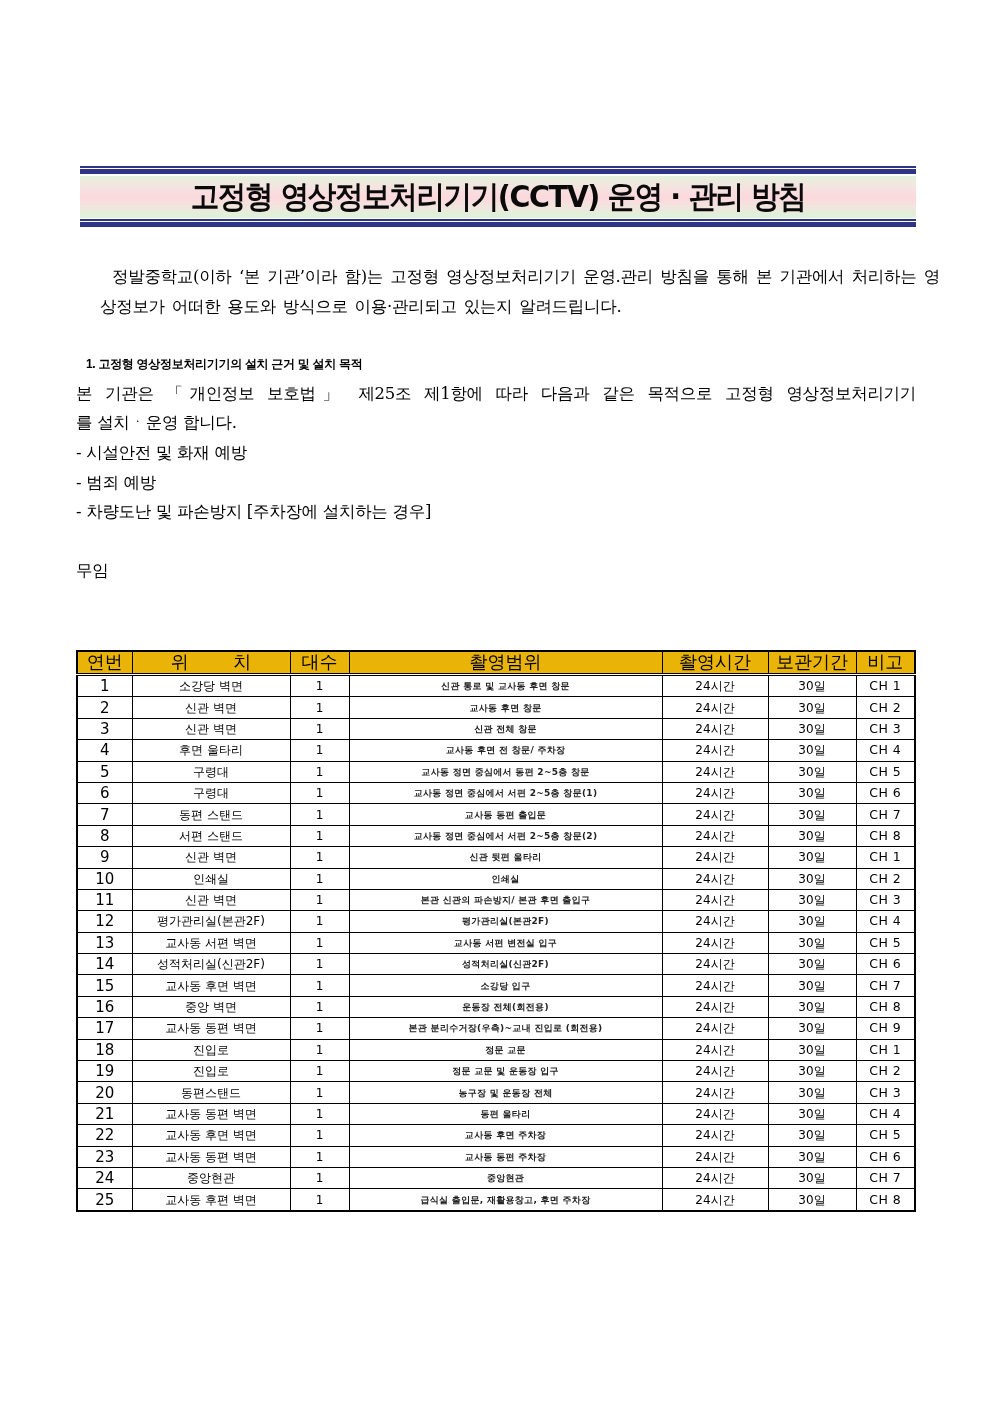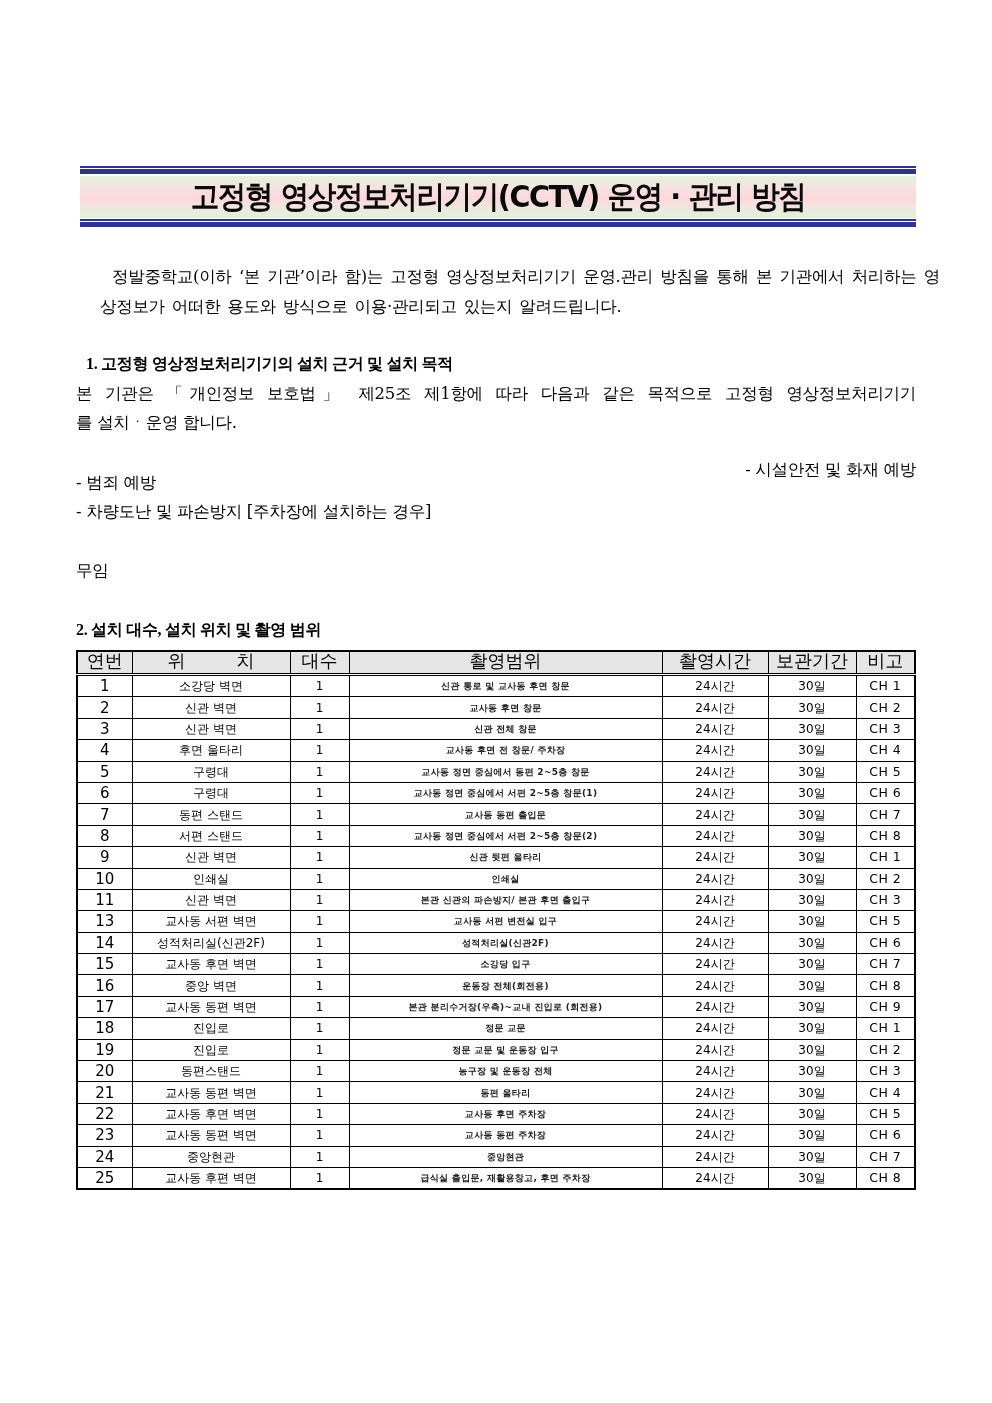--- a/index.html
+++ b/index.html
@@ -78,23 +78,23 @@
       letter-spacing: -0.3px;
     }
     .line.justify {
       white-space: normal;
       text-align: justify;
       text-align-last: justify;
       word-spacing: 1px;
     }
     .heading {
       position: absolute;
-      font-family: Liberation Serif, serif;
+      font-family: Liberation Sans, sans-serif;
       font-weight: bold;
-      font-size: 16px;
+      font-size: 12px;
       line-height: 24px;
       letter-spacing: -0.3px;
       white-space: nowrap;
     }
 
     
     .cctv-table {
       position: absolute;
       left: 76px;
       top: 650px;
@@ -105,23 +105,23 @@
     }
     .cctv-table th, .cctv-table td {
       border: 1px solid #000;
       padding: 0;
       text-align: center;
       vertical-align: middle;
       white-space: nowrap;
       overflow: hidden;
     }
     .cctv-table thead th {
-      background: #e5e5e5;
+      background: #eab308;
       height: 21px;
-      font-family: Liberation Mono, monospace;
+      font-family: Liberation Serif, serif;
       font-weight: normal;
       font-size: 18px;
       line-height: 21px;
       border-bottom: 3px double #000;
     }
     .cctv-table tbody td {
       height: 20.4px;
       font-family: "DejaVu Sans", sans-serif;
       font-size: 12.5px;
       line-height: 20px;
@@ -156,26 +156,25 @@
     </div>
     <div class="line-thin" style="top:53px;"></div>
     <div class="line-thick" style="top:56px;"></div>
   </div>
 
   <div class="para" style="top:262px; text-indent:12px;">정발중학교(이하 ‘본 기관’이라 함)는 고정형 영상정보처리기기 운영.관리 방침을 통해 본 기관에서 처리하는 영상정보가 어떠한 용도와 방식으로 이용·관리되고 있는지 알려드립니다.</div>
 
   <div class="heading" style="left:86px; top:352px;">1. 고정형 영상정보처리기기의 설치 근거 및 설치 목적</div>
   <div class="line justify" style="top:382px;">본 기관은 「개인정보 보호법」 제25조 제1항에 따라 다음과 같은 목적으로 고정형 영상정보처리기기</div>
   <div class="line" style="top:411px;">를 설치ㆍ운영 합니다.</div>
-  <div class="line" style="top:458px;text-align:right;">- 시설안전 및 화재 예방</div>
+  <div class="line" style="top:441px;">- 시설안전 및 화재 예방</div>
   <div class="line" style="top:500px;">- 차량도난 및 파손방지 [주차장에 설치하는 경우]</div>
   <div class="line" style="top:471px;">- 범죄 예방</div>
   <div class="line" style="top:559px;">무임</div>
 
-  <div class="heading" style="left:76px; top:618px;">2. 설치 대수, 설치 위치 및 촬영 범위</div>
 
   <table class="cctv-table">
     <colgroup>
       <col style="width:55px">
       <col style="width:158px">
       <col style="width:59px">
       <col style="width:313px">
       <col style="width:106px">
       <col style="width:88px">
       <col style="width:59px">
@@ -286,20 +285,29 @@
         <tr>
           <td class="c-no">11</td>
           <td class="c-small">신관 벽면</td>
           <td class="c-small">1</td>
           <td class="c-range">본관 신관의 파손방지/ 본관 후면 출입구</td>
           <td class="c-small">24시간</td>
           <td class="c-small">30일</td>
           <td class="c-note">CH 3</td>
         </tr>
         <tr>
+          <td class="c-no">12</td>
+          <td class="c-small">평가관리실(본관2F)</td>
+          <td class="c-small">1</td>
+          <td class="c-range">평가관리실(본관2F)</td>
+          <td class="c-small">24시간</td>
+          <td class="c-small">30일</td>
+          <td class="c-note">CH 4</td>
+        </tr>
+        <tr>
           <td class="c-no">13</td>
           <td class="c-small">교사동 서편 벽면</td>
           <td class="c-small">1</td>
           <td class="c-range">교사동 서편 변전실 입구</td>
           <td class="c-small">24시간</td>
           <td class="c-small">30일</td>
           <td class="c-note">CH 5</td>
         </tr>
         <tr>
           <td class="c-no">14</td>

